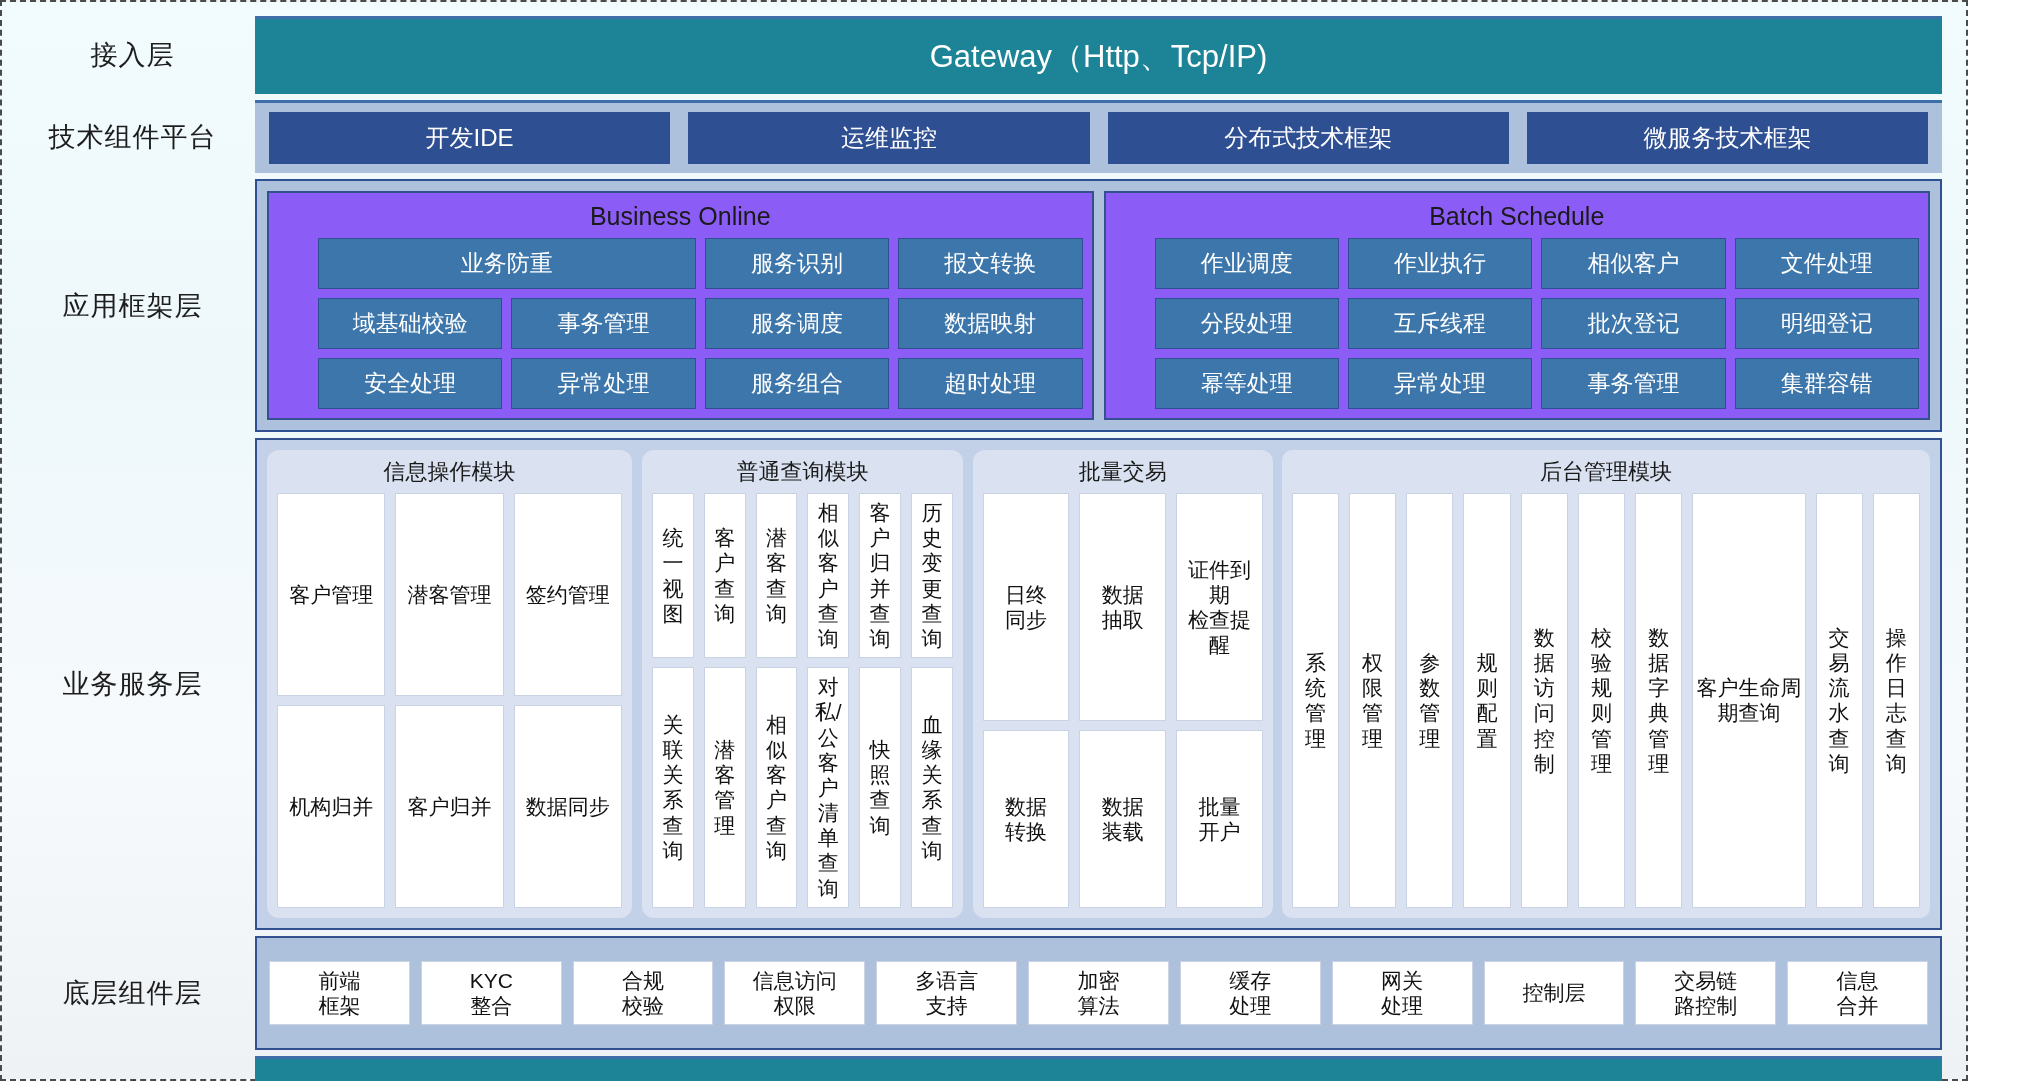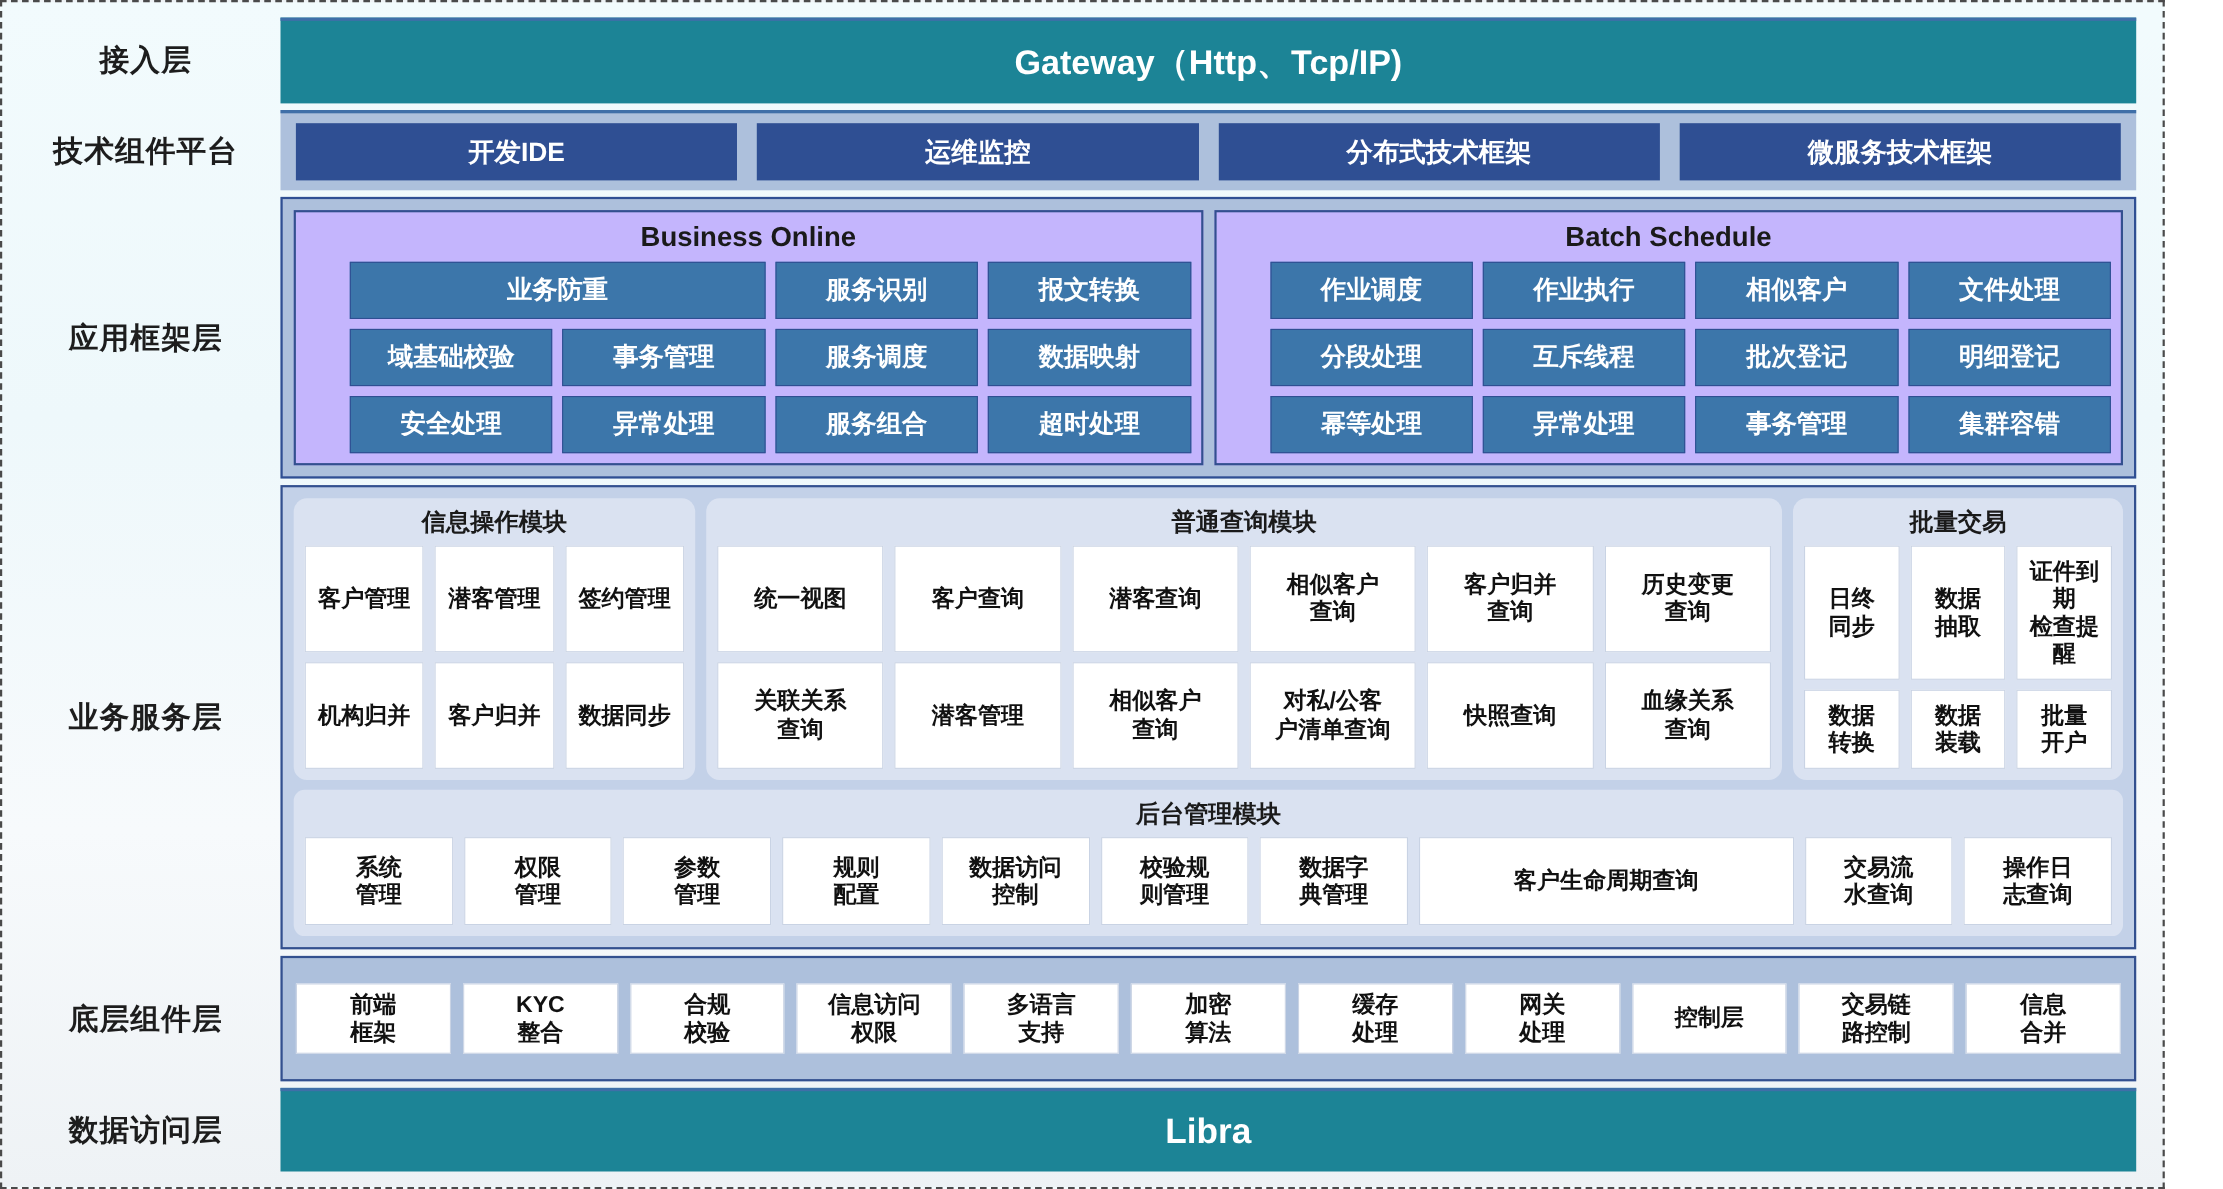--- a/index.html
+++ b/index.html
@@ -8,21 +8,20 @@
     background:#ffffff;
     font-family:"Liberation Sans","DejaVu Sans",sans-serif;
     overflow:hidden;
   }
   .canvas{
     position:relative;width:1968px;height:1081px;
     background:linear-gradient(180deg,#f2fbfd 0%,#eef8fb 35%,#f7fafc 70%,#eef2f5 100%);
     box-sizing:border-box;
     border:2px dashed #4a4a4a;
     padding:0;
-    font-weight:bold;
   }
   .rows{
     display:flex;flex-direction:column;
     height:100%;
     padding:14px 24px 14px 8px;
     box-sizing:border-box;
     gap:6px;
   }
   .row{display:flex;align-items:stretch;}
   .row-label{
@@ -66,21 +65,21 @@
     background:#adc0dc;
     border:2px solid #2f4f93;
     box-sizing:border-box;
     padding:10px;
     display:flex;gap:10px;
   }
   .panel.lighter{background:#c3d1e8;border:2px solid #33508f;}
 
   
   .grp{
-    background:#c4b5fd;
+    background:#8b5cf6;
     border:2px solid #33508f;
     box-sizing:border-box;
     padding:6px 9px 9px;
     display:flex;flex-direction:column;
   }
   .grp-title{
     text-align:center;font-size:25px;color:#1a1a1a;
     padding:3px 0 7px;
   }
   .grid{display:flex;flex-direction:column;gap:9px;flex:1 1 auto;}
@@ -204,21 +203,21 @@
                   <div class="cellb">集群容错</div>
                 </div>
               </div>
             </div>
           </div>
         </div>
       </div>
       <div class="row" style="flex: 3.05 1 0px;">
         <div class="row-label">业务服务层</div>
         <div class="row-body">
-          <div class="panel lighter" style="flex-direction: column; gap: 9px;">
+          <div class="panel lighter" style="gap: 9px;">
             <div class="bs-top">
               <div class="modbox mod-info">
                 <div class="mod-title">信息操作模块</div>
                 <div class="mgrid">
                   <div class="mrow">
                     <div class="cellw two-line">客户管理</div>
                     <div class="cellw two-line">潜客管理</div>
                     <div class="cellw two-line">签约管理</div>
                   </div>
                   <div class="mrow">

